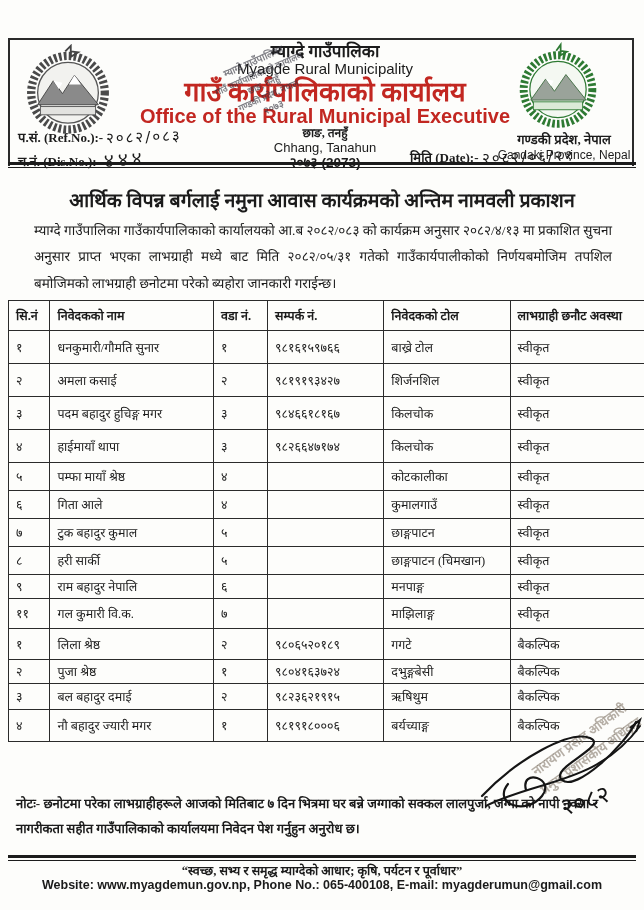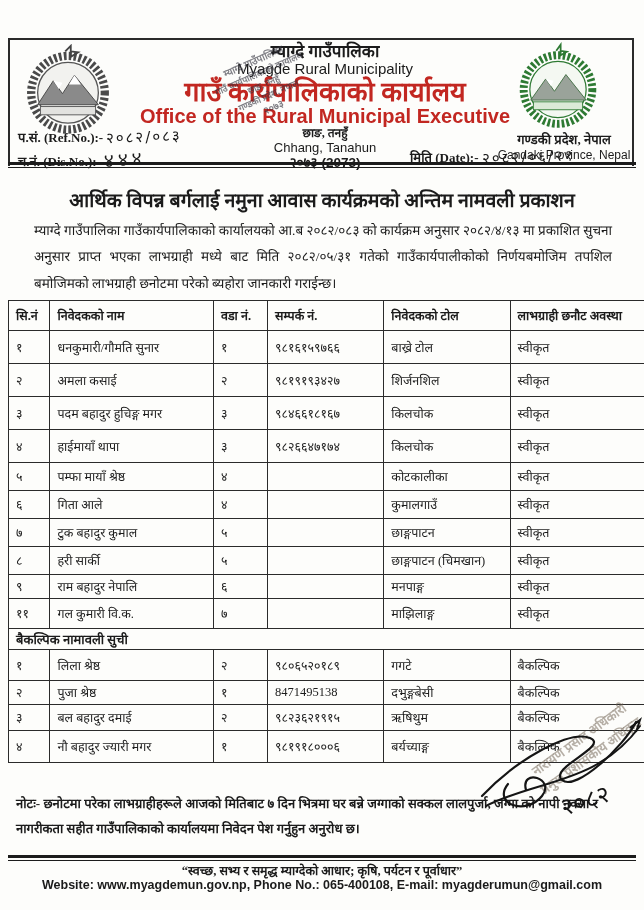--- a/index.html
+++ b/index.html
@@ -261,36 +261,33 @@
         <td>स्वीकृत</td>
       </tr>
       <tr style="height: 30px;">
         <td>११</td>
         <td>गल कुमारी वि.क.</td>
         <td>७</td>
         <td></td>
         <td>माझिलाङ्ग</td>
         <td>स्वीकृत</td>
       </tr>
-      <tr style="height: 20px;">
-        <td colspan="6" class="section-cell">बैकल्पिक नामावली सुची</td>
-      </tr>
       <tr style="height: 31px;">
         <td>१</td>
         <td>लिला श्रेष्ठ</td>
         <td>२</td>
         <td>९८०६५२०१८९</td>
         <td>गगटे</td>
         <td>बैकल्पिक</td>
       </tr>
       <tr style="height: 24px;">
         <td>२</td>
         <td>पुजा श्रेष्ठ</td>
         <td>१</td>
-        <td>8471495138</td>
+        <td>९८०४१६३७२४</td>
         <td>दभुङ्गबेसी</td>
         <td>बैकल्पिक</td>
       </tr>
       <tr style="height: 26px;">
         <td>३</td>
         <td>बल बहादुर दमाई</td>
         <td>२</td>
         <td>९८२३६२१९१५</td>
         <td>ऋषिथुम</td>
         <td>बैकल्पिक</td>

